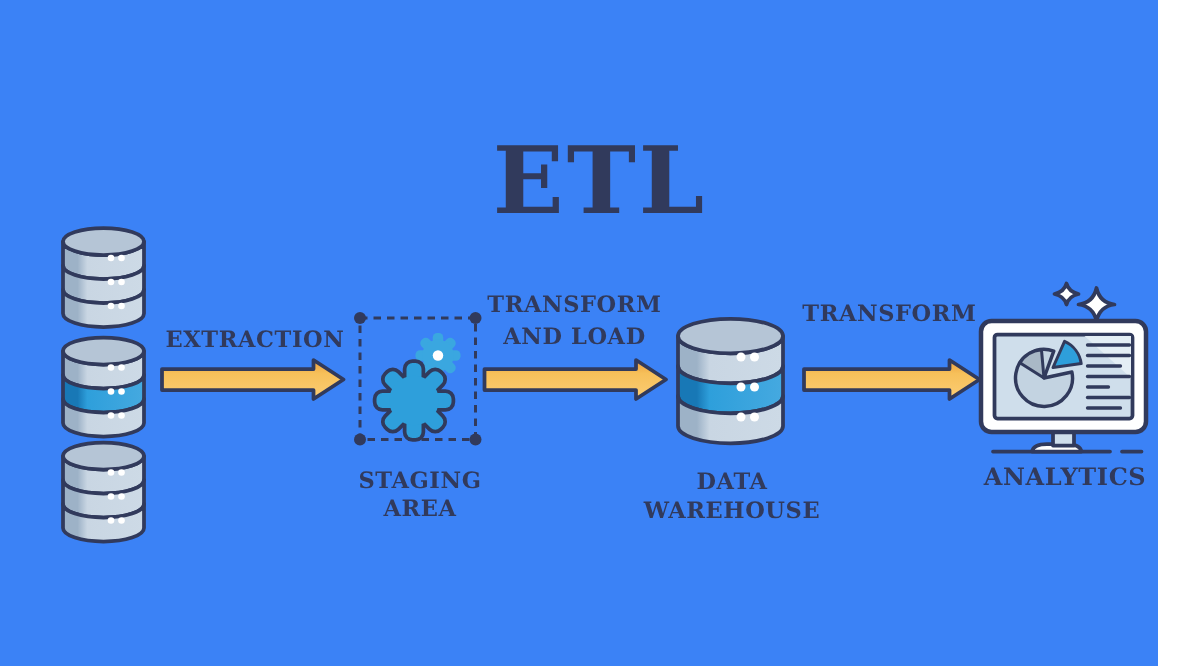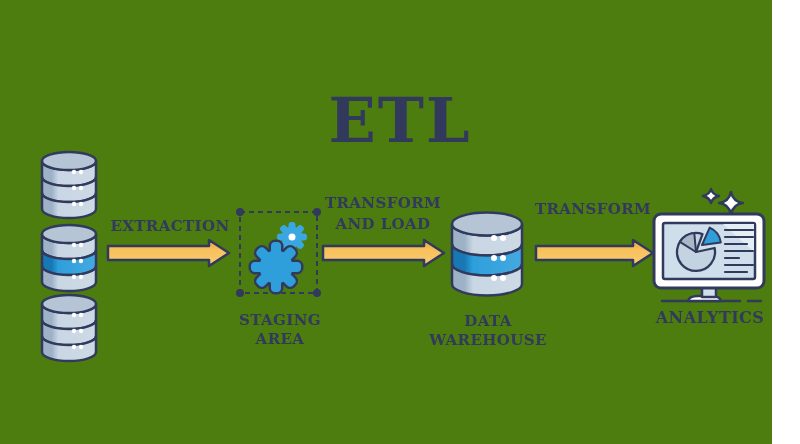--- a/index.html
+++ b/index.html
@@ -1,16 +1,16 @@
 <!DOCTYPE html>
 <html><head>
 <meta charset="utf-8">
 <style>
   html,body{margin:0;padding:0;background:#ffffff;}
-  #stage{position:relative;width:772px;height:444px;background:#4d7c0f;overflow:hidden;
+  #stage{position:relative;width:772px;height:444px;background:#3b82f6;overflow:hidden;
          font-family:"DejaVu Serif","Liberation Serif",serif;}
   svg{position:absolute;left:0;top:0;}
   .lbl{font-family:"DejaVu Serif","Liberation Serif",serif;font-weight:bold;
        fill:#313a5c;text-anchor:middle;letter-spacing:0.4px;}
   .title{font-size:62px;letter-spacing:2px;}
   .lbl-md{font-size:15px;}
   .lbl-lg{font-size:16px;}
   .ol{stroke:#313a5c;stroke-width:2.5;stroke-linejoin:round;stroke-linecap:round;}
   .gear-outline *{fill:#313a5c;stroke:#313a5c;stroke-width:5;stroke-linejoin:round;}
   .gear-fill *{fill:#2e9fdb;stroke:none;}

